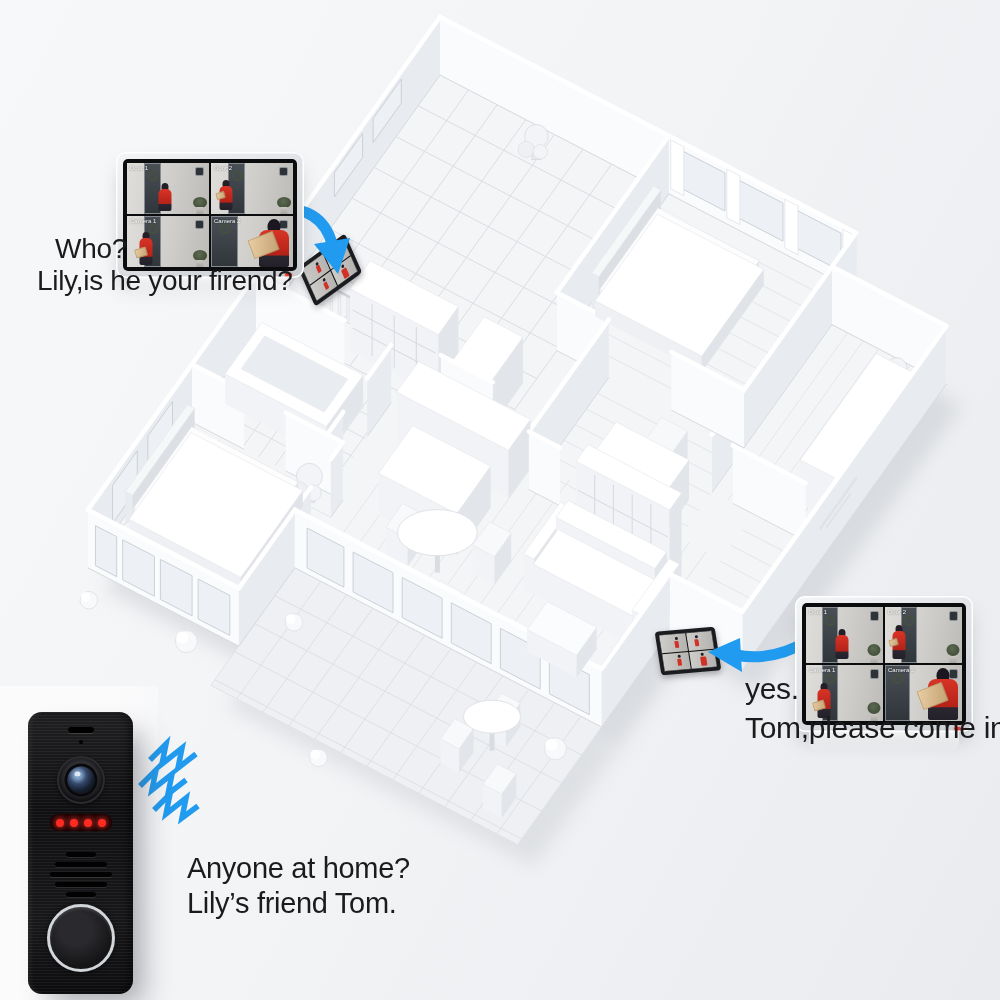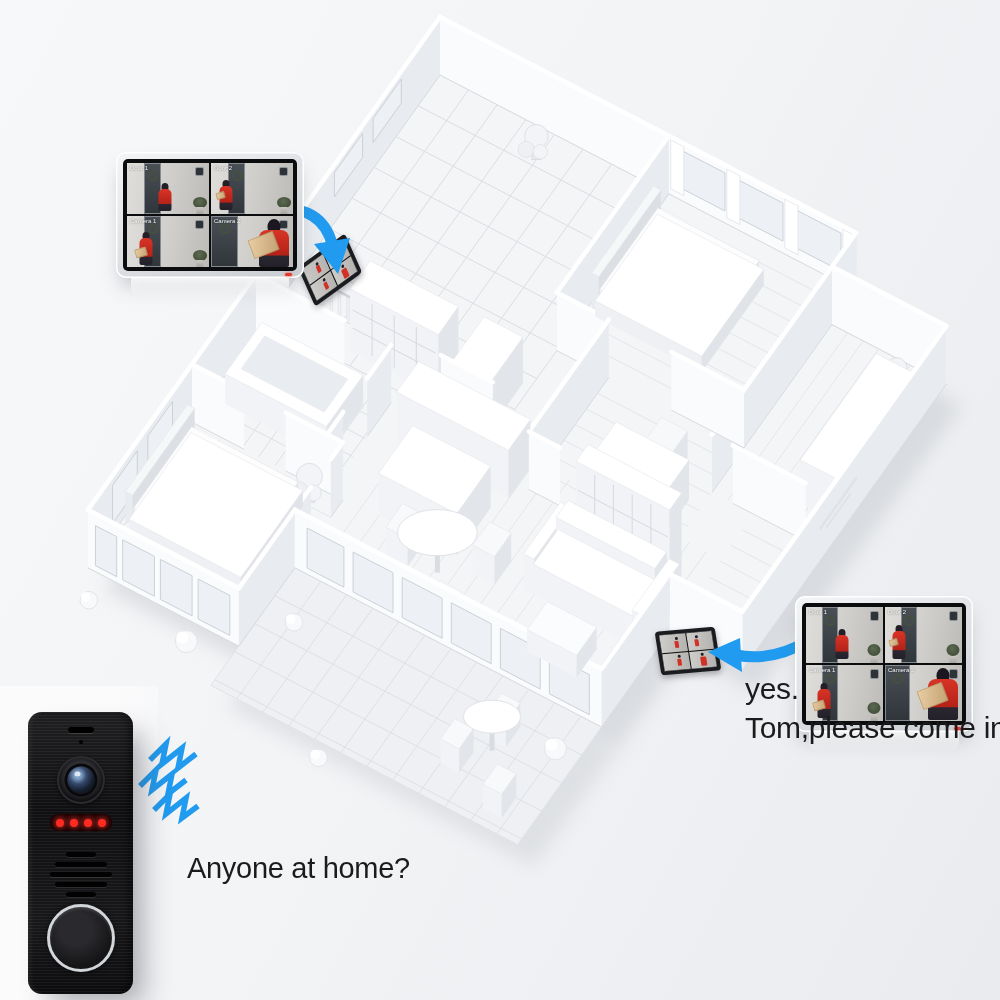--- a/index.html
+++ b/index.html
@@ -641,20 +641,25 @@
     <span class="db-grille">
         <i></i>
         <i></i>
         <i></i>
         <i></i>
         <i></i>
       </span>
     <span class="db-button"></span>
   </div>
 
+  <div class="caption cap-who">
+    <span class="l1">Who?</span>
+    <span class="l2">Lily,is he your firend?</span>
+  </div>
   <div class="caption cap-yes">
     <span class="l1">yes.</span>
     <span class="l2">Tom,please come in.</span>
   </div>
   <div class="caption cap-door">
     <span class="l1">Anyone at home?</span>
+    <span class="l2">Lily’s friend Tom.</span>
   </div>
 </div>
 
 </body></html>

